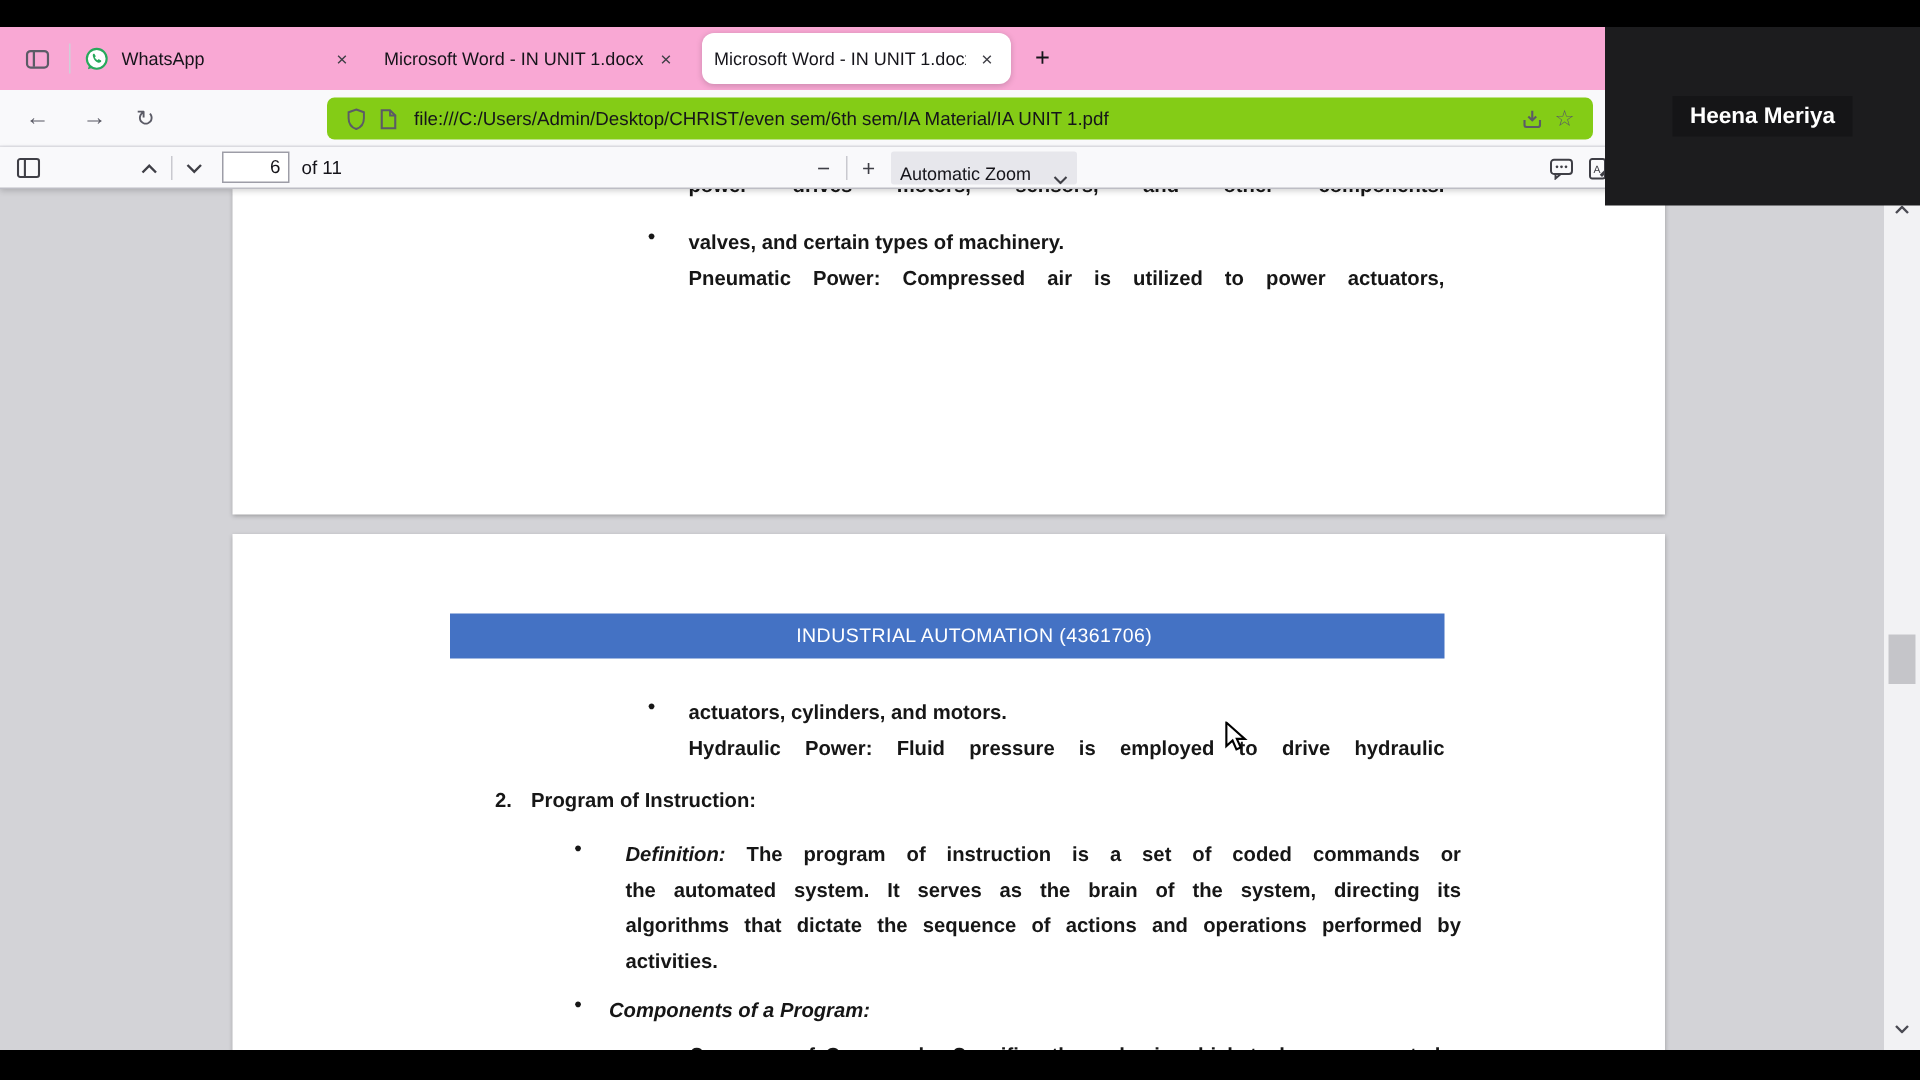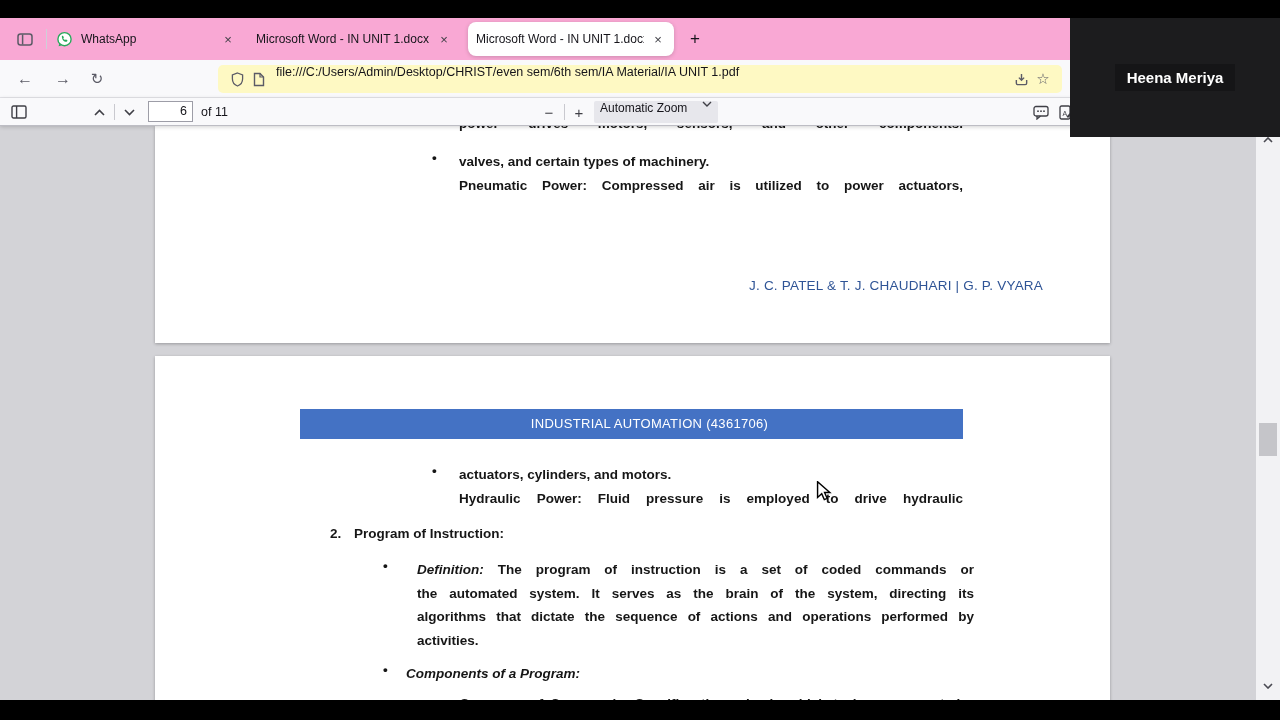--- a/index.html
+++ b/index.html
@@ -27,39 +27,39 @@
   .tab3 { left:468px; width:206px; background:#fff; box-shadow:0 1px 4px rgba(0,0,0,.18); }
   .waicon { width:17px; height:17px; margin-right:8px; flex:0 0 auto; }
   .newtab { position:absolute; left:682px; top:8px; width:26px; height:26px; border-radius:4px;
             font-size:17px; color:#15141a; display:flex; align-items:center; justify-content:center; }
 
   .navbar { position:absolute; left:0; top:42px; width:1280px; height:38px; background:#f9f9fb;
             border-bottom:1px solid #e4e4e9; }
   .navbtn { position:absolute; top:7px; width:26px; height:24px; display:flex; align-items:center;
             justify-content:center; color:#5b5b66; font-size:16px; }
   .nav-back { left:12px; } .nav-fwd { left:50px; } .nav-reload { left:84px; font-size:15px; }
-  .urlbar { position:absolute; left:218px; top:5px; width:844px; height:28px; background:#fef9c3;
-            border-radius:5px; display:flex; padding:0 8px; }
+  .urlbar { position:absolute; left:218px; top:5px; width:844px; height:28px; background:#84cc16;
+            border-radius:5px; display:flex; align-items:center; padding:0 8px; }
   .urlbar .uicon { flex:0 0 auto; display:flex; align-items:center; justify-content:center;
                    width:22px; color:#5b5b66; }
   .urltext { flex:1; font-size:12.5px; color:#15141a; white-space:nowrap; overflow:hidden; margin-left:6px; }
   .star { font-size:15px; color:#5b5b66; }
 
   .pdftoolbar { position:absolute; left:0; top:80px; width:1280px; height:28px; background:#f9f9fb;
                 border-bottom:1px solid #bdbdc4; box-shadow:0 1px 4px rgba(0,0,0,.18); z-index:5; }
   .ticon { position:absolute; top:4px; width:22px; height:20px; display:flex; align-items:center;
            justify-content:center; color:#3f3f46; }
   .tsep { position:absolute; top:6px; width:1px; height:16px; background:#c9c9cf; }
   .pageinput { position:absolute; left:148px; top:3px; width:45px; height:21px; background:#fff;
                border:1px solid #9d9da7; font-size:12.5px; color:#15141a; text-align:right;
                padding:2px 5px 0 0; }
   .ofpages { position:absolute; left:201px; top:7px; font-size:12.5px; color:#15141a; }
   .zoomsign { font-size:15px; color:#3f3f46; }
   .zoomdd { position:absolute; left:594px; top:3px; width:124px; height:22px; background:#e7e7ec;
-            border-radius:2px; display:flex; align-items:flex-start; padding:0 6px; }
+            border-radius:2px; display:flex; align-items:flex-end; padding:0 6px; }
   .zoomdd .zlabel { flex:1; font-size:12px; color:#15141a; white-space:nowrap; }
 
   
   .viewer { position:absolute; left:0; top:108px; width:1280px; height:574px; background:#d3d3d7; overflow:hidden; }
   .page { position:absolute; left:155px; width:955px; background:#fff; box-shadow:0 1px 3px rgba(0,0,0,.28); }
   .page1 { top:0;    height:217px; }
   .page2 { top:230px; height:346px; }
 
   .pdfbold { font-weight:bold; font-size:13.5px; color:#161616; line-height:23.5px; }
   .jl { text-align:justify; text-align-last:justify; }
@@ -224,21 +224,20 @@
 
       <div class="page page1">
         <div class="clipbox" style="left:304px; top:0; width:504px; height:7px;">
           <div class="pdfbold jl" style="line-height:18px; margin-top:-11px;">power drives motors, sensors, and other components.</div>
         </div>
         <span class="bullet" style="left:277px; top:24px;">•</span>
         <div style="position:absolute; left:304px; top:24px; width:504px;">
           <div class="pdfbold">valves, and certain types of machinery.</div>
           <div class="pdfbold jl">Pneumatic Power: Compressed air is utilized to power actuators,</div>
         </div>
-        <div class="authors">J. C. PATEL &amp; T. J. CHAUDHARI | G. P. VYARA</div>
       </div>
 
       <div class="page page2">
         <div class="banner">INDUSTRIAL AUTOMATION (4361706)</div>
 
         <span class="bullet" style="left:277px; top:107px;">•</span>
         <div style="position:absolute; left:304px; top:107px; width:504px;">
           <div class="pdfbold">actuators, cylinders, and motors.</div>
           <div class="pdfbold jl">Hydraulic Power: Fluid pressure is employed to drive hydraulic</div>
         </div>

